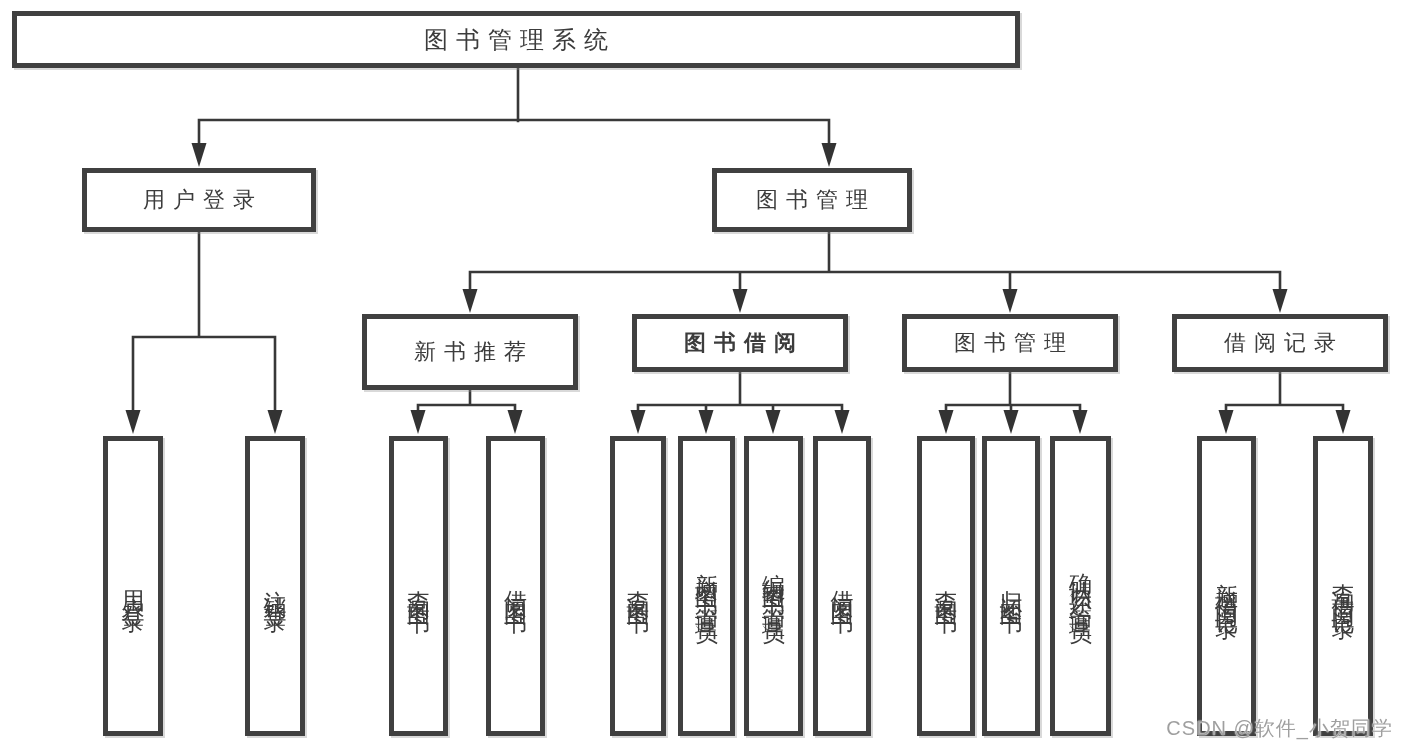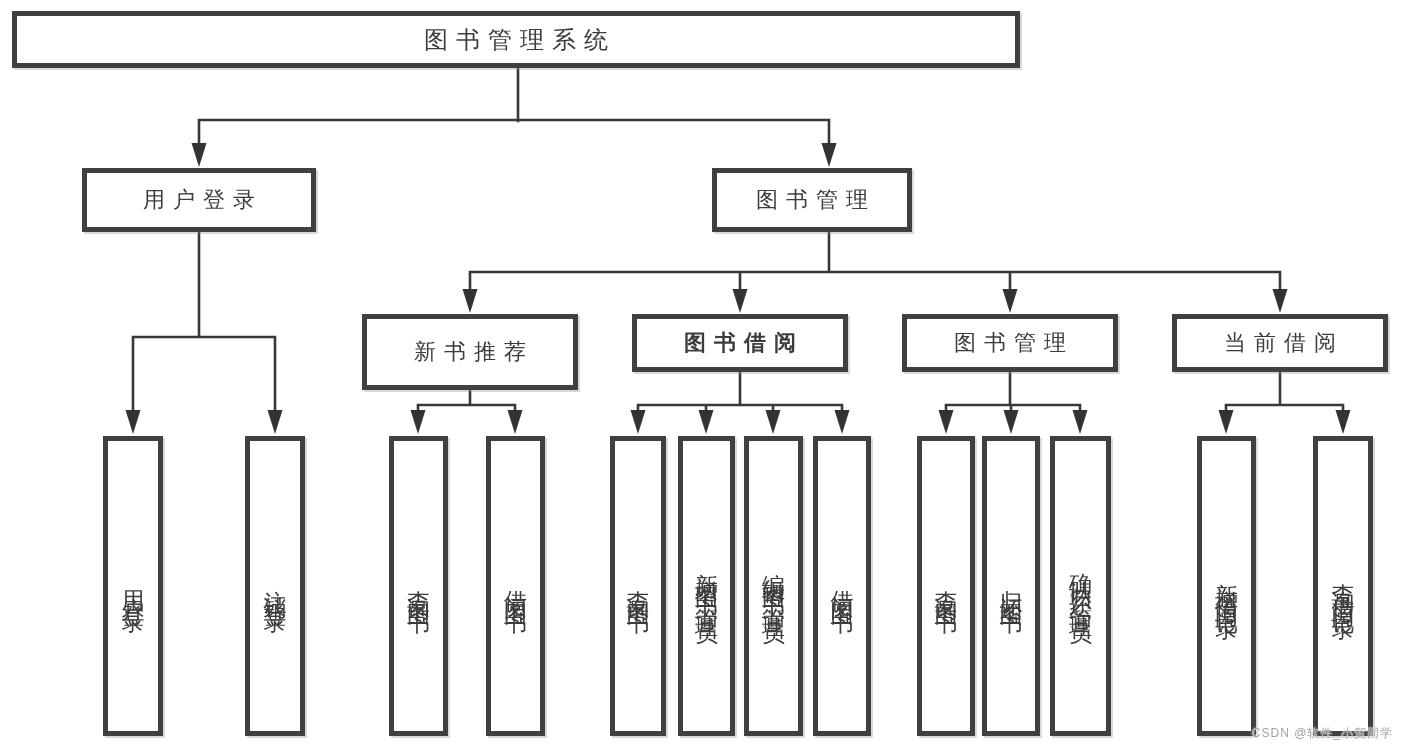--- a/index.html
+++ b/index.html
@@ -53,21 +53,21 @@
     font-size: 23px;
     letter-spacing: 7px;
     line-height: 1;
     white-space: nowrap;
     color: #3c3c3c;
   }
   .watermark {
     position: absolute;
     right: 12px;
     bottom: 5px;
-    font-size: 12px;
+    font-size: 20px;
     letter-spacing: 1px;
     color: rgba(154,154,154,0.95);
     text-shadow: 0 0 2px #ffffff, 0 0 1px #ffffff;
     z-index: 10;
     white-space: nowrap;
     margin-left: 8px;
   }
 </style>
 </head>
 <body>
@@ -128,21 +128,21 @@
   <div class="box" style="left:362px; top:314px; width:216px; height:76px;">
     <span class="h-label">新书推荐</span>
   </div>
   <div class="box" style="left:632px; top:314px; width:216px; height:58px;font-weight:bold;">
     <span class="h-label">图书借阅</span>
   </div>
   <div class="box" style="left:902px; top:314px; width:216px; height:58px;">
     <span class="h-label">图书管理</span>
   </div>
   <div class="box" style="left:1172px; top:314px; width:216px; height:58px;">
-    <span class="h-label">当前借阅</span>
+    <span class="h-label">借阅记录</span>
   </div>
 
   <div class="box leaf" style="left:103px; width:60px;">
     <span class="vtext">用户登录</span>
   </div>
   <div class="box leaf" style="left:245px; width:60px;">
     <span class="vtext">注销登录</span>
   </div>
 
   <div class="box leaf" style="left:389px; width:59px;">

